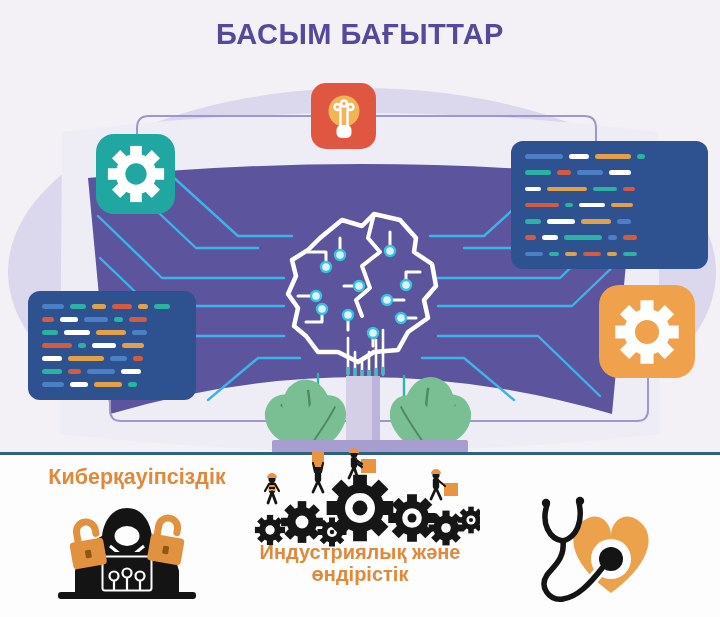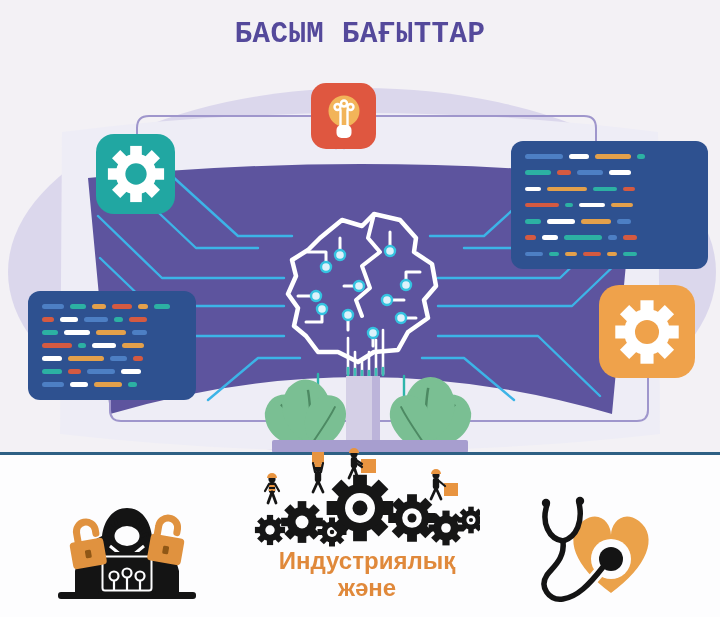--- a/index.html
+++ b/index.html
@@ -1,38 +1,38 @@
 <!DOCTYPE html>
 <html><head>
 <meta charset="utf-8">
 <style>
   html,body{margin:0;padding:0;background:#888;}
   .stage{position:relative;width:720px;height:617px;overflow:hidden;
          font-family:"Liberation Sans",sans-serif;background:#f3f1f5;}
   .top{position:absolute;left:0;top:0;width:720px;height:455px;}
   .page-title{position:absolute;left:0;top:18px;width:720px;text-align:center;
-      font-size:29px;font-weight:bold;color:#54499b;letter-spacing:.5px;margin:0;font-family:Liberation Mono, monospace;}
+      font-size:29px;font-weight:bold;color:#54499b;letter-spacing:.5px;margin:0;}
   svg.scene{position:absolute;left:0;top:0;z-index:1;}
   .code-panel{position:absolute;background:#2e5190;border-radius:12px;z-index:3;
       padding:13px 14px;box-sizing:border-box;display:flex;flex-direction:column;justify-content:space-between;}
   .code-panel.left{left:28px;top:291px;width:168px;height:109px;}
   .code-panel.right{left:511px;top:141px;width:197px;height:128px;}
   .crow{display:flex;gap:6px;align-items:center;}
   .cbar{height:4.5px;border-radius:2.5px;flex:0 0 auto;}
   .icon-square{position:absolute;border-radius:18px;z-index:4;display:flex;align-items:center;justify-content:center;}
   .icon-square.teal{left:96px;top:134px;width:79px;height:80px;background:#21a7a2;}
   .icon-square.red{left:311px;top:83px;width:65px;height:66px;background:#df5740;border-radius:15px;}
   .icon-square.orange{left:599px;top:285px;width:96px;height:93px;background:#efa24b;border-radius:20px;}
   .divider{position:absolute;left:0;top:452px;width:720px;height:3px;background:#2e6084;z-index:2;}
   .bottom{position:absolute;left:0;top:455px;width:720px;height:162px;background:#fdfdfe;z-index:5;}
   .col-title{position:absolute;margin:0;font-weight:bold;color:#e0893b;text-align:center;font-size:21.5px;}
   .col-title.cyber{left:22px;top:10px;width:230px;}
   .col-title.health{left:468px;top:10px;width:250px;}
-  .industry-title{position:absolute;left:240px;top:86px;width:240px;margin:7px;text-align:center;
-      font-weight:bold;color:#e0893b;font-size:24px;line-height:1.12;}
+  .industry-title{position:absolute;left:240px;top:86px;width:240px;margin:0;text-align:center;
+      font-weight:bold;color:#e0893b;font-size:20px;line-height:1.12;}
   .industry-title span{display:block;}
   .bicon{position:absolute;z-index:6;}
   .bicon.cyber{left:52px;top:37px;}
   .bicon.health{left:513px;top:36px;}
   .bicon.industry{left:240px;top:-17px;}
 </style>
 </head>
 <body>
 
 <div class="stage">
@@ -281,22 +281,24 @@
             <use href="#gearT"></use>
           </g>
         <circle r="11" fill="#efa24b"></circle>
       </svg>
     </div>
   </div>
 
   <div class="divider"></div>
 
   <div class="bottom">
+    <h2 class="col-title cyber">Киберқауіпсіздік</h2>
     <p class="industry-title">
       <span>Индустриялық және</span>
+      <span>өндірістік</span>
     </p>
 
     <svg class="bicon cyber" width="150" height="122" viewBox="0 0 150 122">
       <rect x="6" y="100" width="138" height="7" rx="3" fill="#141414"></rect>
       <path fill="#141414" d="M 75,16 C 60,16 52,29 50,44 C 38,49 27,61 23,79 L 23,103 L 127,103 L 127,79 C 123,61 112,49 100,44 C 98,29 90,16 75,16 Z"></path>
       <ellipse cx="75" cy="44" rx="12.5" ry="10" fill="#fdfdfe"></ellipse>
       <path d="M 58,54 L 75,68 L 92,54" stroke="#fdfdfe" stroke-width="3" fill="none"></path>
       <rect x="46" y="60" width="58" height="43" rx="4" fill="#141414"></rect>
       <rect x="50.5" y="64.5" width="49" height="34" rx="2.5" fill="none" stroke="#fdfdfe" stroke-width="2"></rect>
       <g stroke="#fdfdfe" stroke-width="2.2" fill="none">

